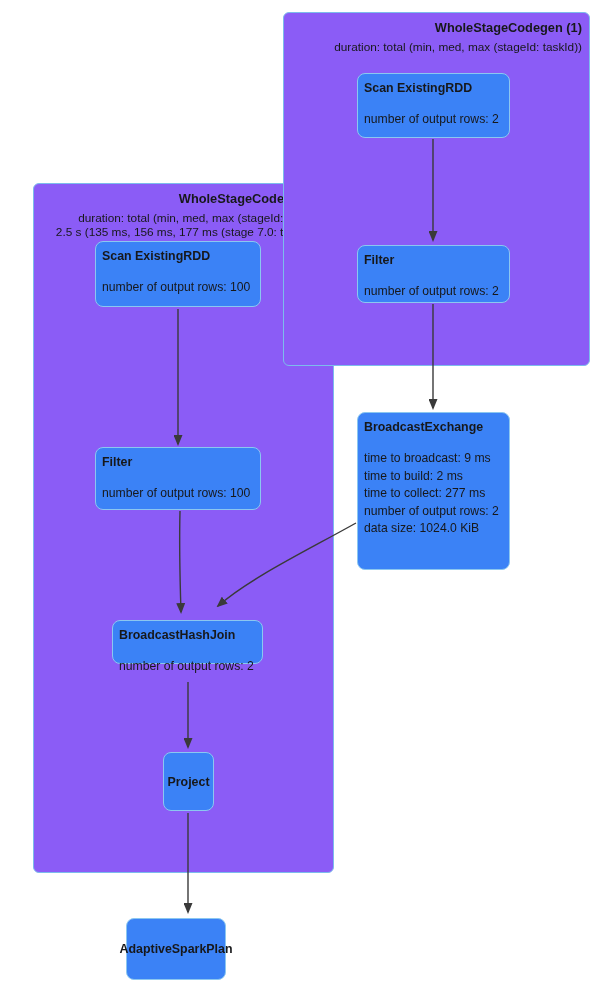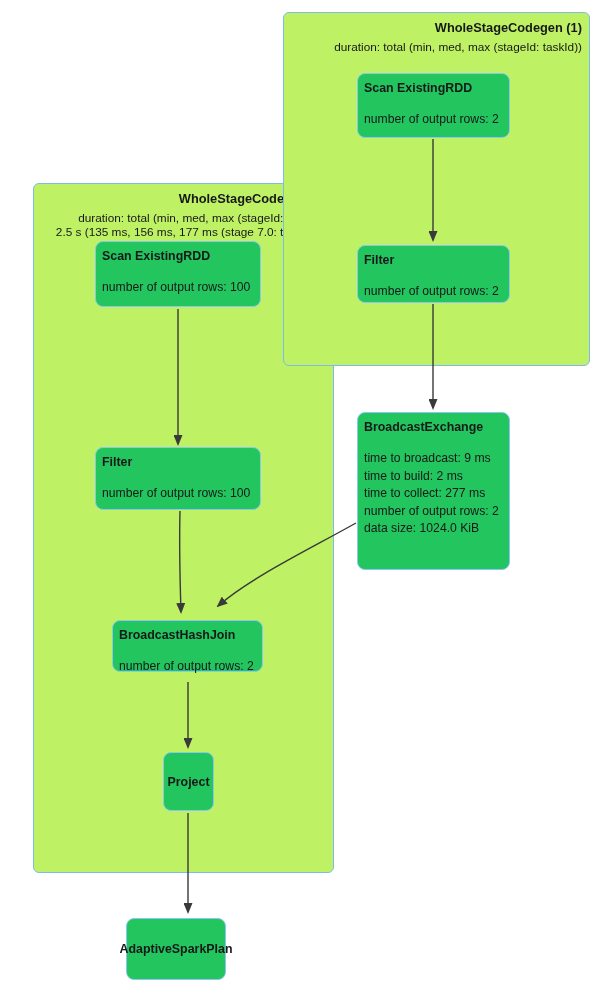--- a/index.html
+++ b/index.html
@@ -5,42 +5,42 @@
   html,body{margin:0;padding:0;}
   body{
     width:614px;height:997px;position:relative;overflow:hidden;
     background:#ffffff;
     font-family:"Liberation Sans","DejaVu Sans",sans-serif;
     color:#17181a;
   }
   
   .cluster{
     position:absolute;
-    background:#bef264;
+    background:#8b5cf6;
     border:1px solid #7cbcec;
     border-radius:6px;
     box-sizing:border-box;
   }
   #cluster-wsc2{left:33px;top:183px;width:301px;height:690px;}
   #cluster-wsc1{left:283px;top:12px;width:307px;height:354px;}
   .cluster-head{
     position:absolute;top:6px;left:5px;right:7px;
     text-align:right;
   }
   .cluster-title{
     font-size:12.8px;font-weight:bold;line-height:17px;
     margin-bottom:5px;white-space:nowrap;
   }
   .cluster-duration{
     font-size:11.8px;line-height:13.5px;white-space:nowrap;
   }
   
   .node{
     position:absolute;
-    background:#22c55e;
+    background:#3b82f6;
     border:1.5px solid #8bc7f0;
     border-radius:8px;
     box-sizing:border-box;
     padding:6px 6px;
   }
   .node-title{
     font-size:12.4px;font-weight:bold;line-height:16px;
     margin-bottom:15px;white-space:nowrap;
   }
   .node-metric{
@@ -49,21 +49,21 @@
   .node.center{
     display:flex;align-items:center;justify-content:center;
     padding:12px;
   }
   .node.center .node-title{margin-bottom:0;}
   #node-scan1{left:357px;top:73px;width:153px;height:65px;}
   #node-filter1{left:357px;top:245px;width:153px;height:58px;}
   #node-bexchange{left:357px;top:412px;width:153px;height:158px;}
   #node-scan2{left:95px;top:241px;width:166px;height:66px;}
   #node-filter2{left:95px;top:447px;width:166px;height:63px;}
-  #node-bhj{left:112px;top:620px;width:151px;height:52px;}
+  #node-bhj{left:112px;top:620px;width:151px;height:44px;}
   #node-project{left:163px;top:752px;width:51px;height:59px;}
   #node-asp{left:126px;top:918px;width:100px;height:62px;}
   
   #edges{
     position:absolute;left:0;top:0;width:614px;height:997px;
     pointer-events:none;
   }
   #edges path.edge{
     fill:none;stroke:#3a3a3a;stroke-width:1.4;
   }

